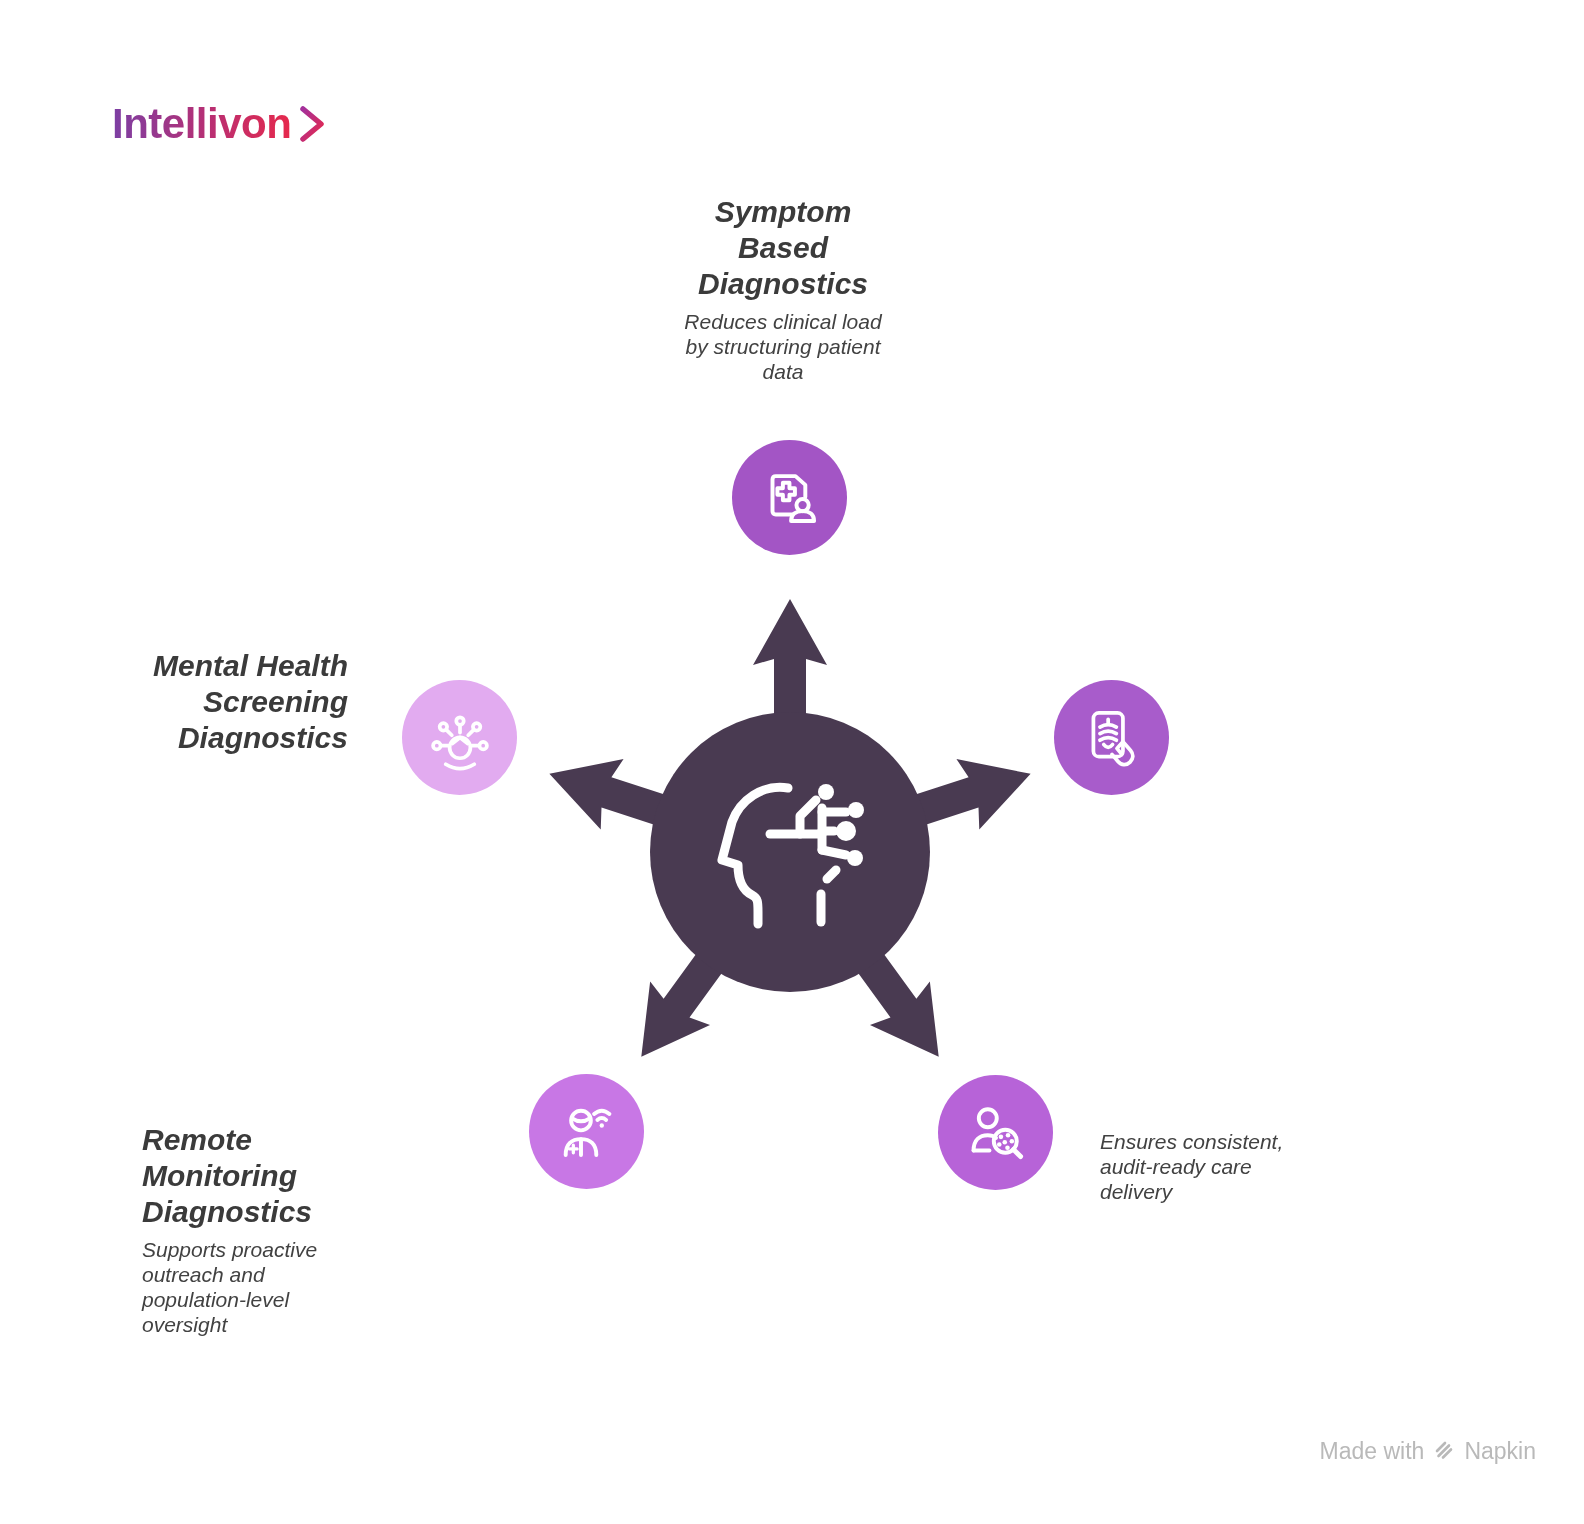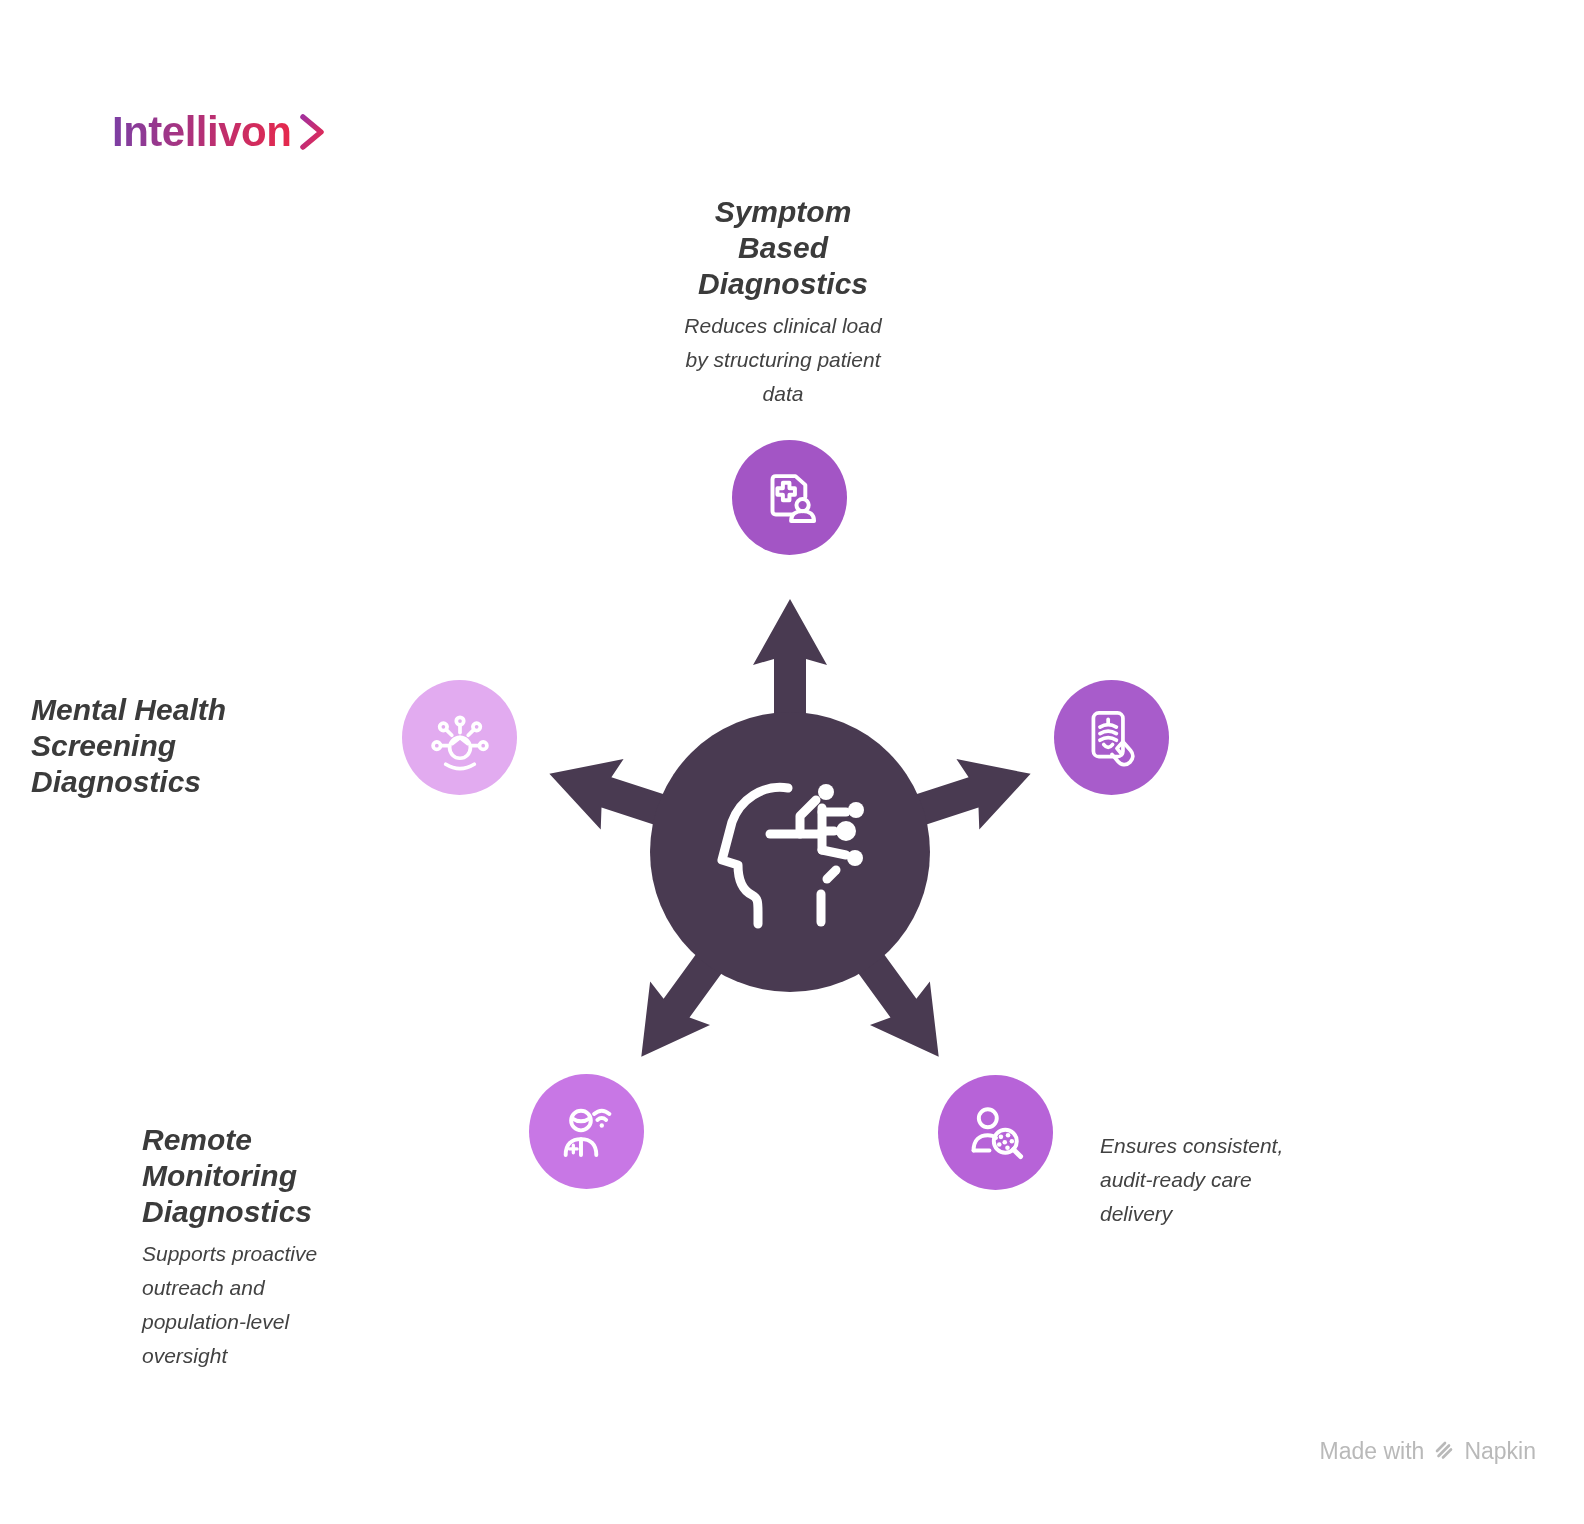--- a/index.html
+++ b/index.html
@@ -1,31 +1,31 @@
 <!DOCTYPE html>
 <html><head>
 <meta charset="utf-8">
 <style>
   html,body{margin:0;padding:0;background:#ffffff;}
   .canvas{position:relative;width:1584px;height:1524px;background:#fff;overflow:hidden;
           font-family:"Liberation Sans",sans-serif;}
 
   
-  .logo{position:absolute;left:112px;top:100px;display:flex;align-items:center;gap:6px;margin-top:8px;}
+  .logo{position:absolute;left:112px;top:100px;display:flex;align-items:center;gap:6px;}
   .logo-text{font-size:42px;font-weight:700;letter-spacing:-.5px;
              background:linear-gradient(90deg,#7c3fa4 0%,#b92f72 55%,#e6294c 100%);
              -webkit-background-clip:text;background-clip:text;color:transparent;}
   .logo-chevron{display:block;}
 
   
   .tb{position:absolute;font-style:italic;}
   .node-title{font-size:30px;line-height:36px;font-weight:700;color:#3b3b3b;white-space:pre-line;}
-  .node-desc{font-size:21px;line-height:34px;font-weight:400;color:#424242;white-space:pre-line;margin-top:7px;}
+  .node-desc{font-size:21px;line-height:25px;font-weight:400;color:#424242;white-space:pre-line;margin-top:7px;}
   .tb-top{left:613px;top:194px;width:340px;text-align:center;}
-  .tb-left{left:31px;top:648px;width:330px;margin-top:44px;}
+  .tb-left{left:18px;top:648px;width:330px;text-align:right;}
   .tb-right{left:1216px;top:650px;width:340px;text-align:left;}
   .tb-bleft{left:142px;top:1122px;width:330px;}
   .tb-bright{left:1100px;top:1122px;width:340px;text-align:left;}
 
   
   .circle{position:absolute;width:115px;height:115px;border-radius:50%;
           display:flex;align-items:center;justify-content:center;}
   .c-top{left:732px;top:440px;}
   .c-left{left:402px;top:680px;}
   .c-right{left:1054px;top:680px;}

